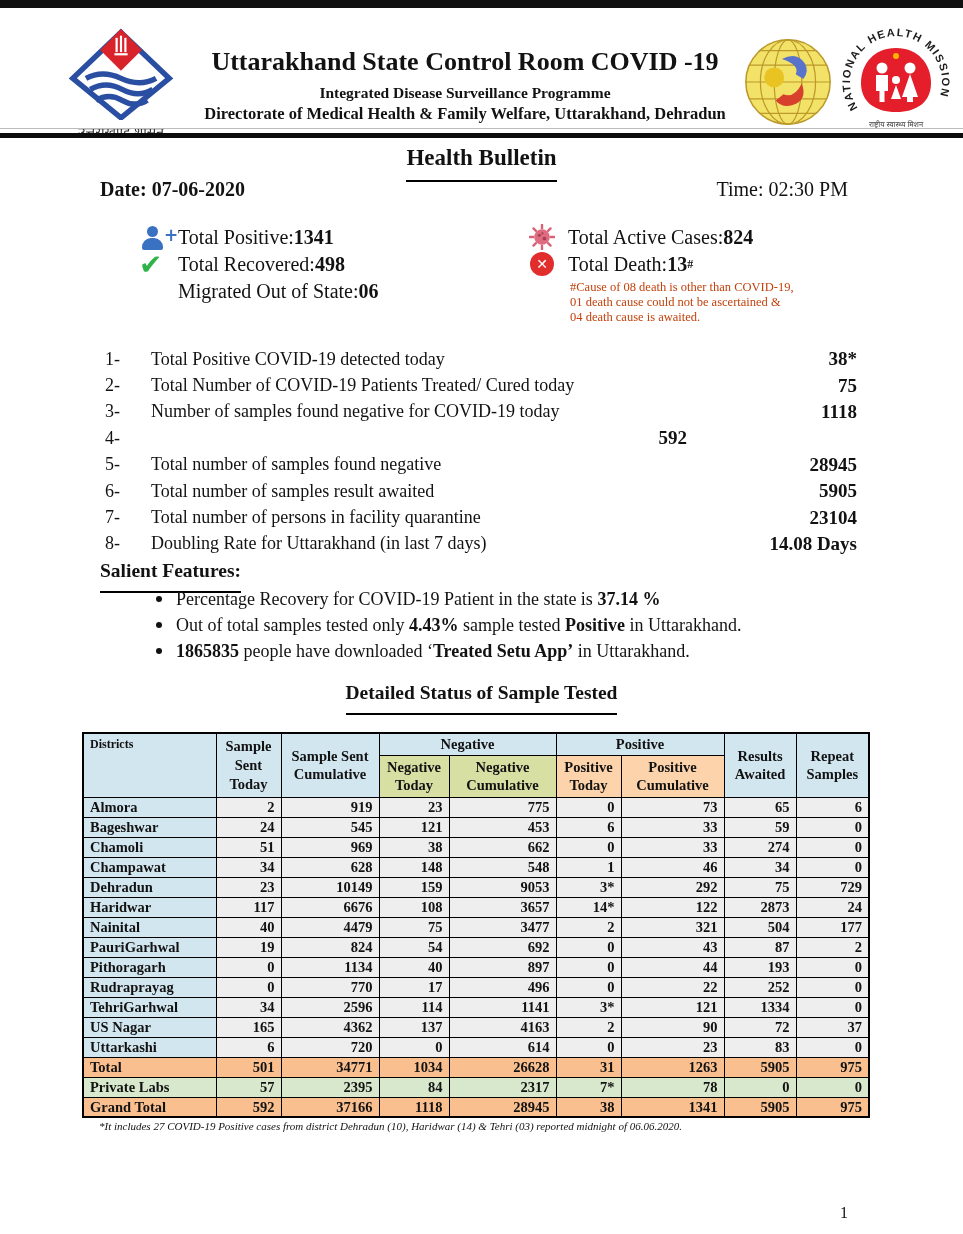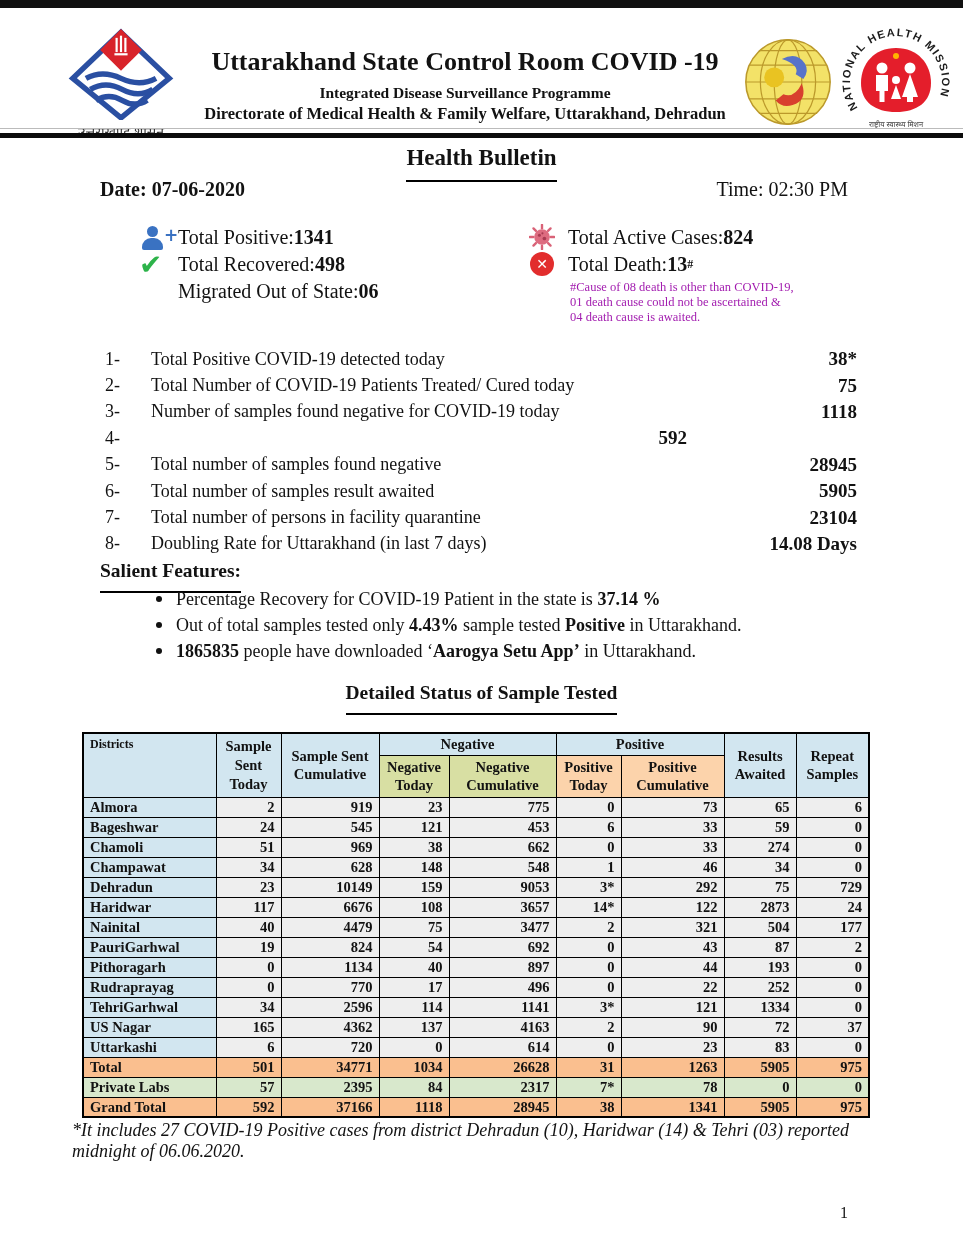--- a/index.html
+++ b/index.html
@@ -33,21 +33,21 @@
   .stat-icon{position:relative;display:inline-block;flex:0 0 40px;width:40px;height:27px;}
   .stat-value{font-weight:bold;}
   .stat-sup{font-size:12px;vertical-align:super;font-weight:bold;}
   .pp-head{position:absolute;left:9px;top:2px;width:11px;height:11px;border-radius:50%;background:var(--accent-blue);}
   .pp-body{position:absolute;left:4px;top:14px;width:21px;height:12px;border-radius:9px 9px 2px 2px;background:var(--accent-blue);}
   .pp-plus{position:absolute;left:26px;top:3px;color:var(--accent-blue);font-weight:bold;font-size:17px;line-height:1;font-family:"DejaVu Sans",sans-serif;}
   .chk{position:absolute;left:1px;top:0px;color:var(--accent-green);font-size:28px;line-height:27px;font-family:"DejaVu Sans",sans-serif;}
   .xcircle{position:absolute;left:2px;top:1px;width:24px;height:24px;border-radius:50%;background:var(--accent-red);color:#fff;
     font-size:14px;font-weight:bold;display:flex;align-items:center;justify-content:center;font-family:"DejaVu Sans",sans-serif;}
   .virus{position:absolute;left:1px;top:0;}
-  .death-note{margin-left:42px;width:262px;font-size:12.5px;line-height:1.2;color:#a21caf;margin-top:2px;}
+  .death-note{margin-left:42px;width:262px;font-size:12.5px;line-height:1.2;color:#c2410c;margin-top:2px;}
   
   .num-list{top:346px;left:105px;width:752px;}
   .num-row{display:grid;grid-template-columns:46px auto 170px;height:26.4px;align-items:center;}
   .num-row .n{font-size:18px;}
   .num-row .lbl{font-size:18px;}
   .num-row .val{font-size:19px;font-weight:bold;text-align:right;}
   
   .salient-heading{top:560px;left:100px;font-size:19.5px;font-weight:bold;}
   .bullet-list{top:586px;left:148px;width:716px;}
   .bullet-item{position:relative;padding-left:28px;font-size:18px;line-height:26.2px;}
@@ -64,21 +64,21 @@
   thead .districts-h{text-align:left;vertical-align:top;font-size:12px;padding:3px 6px;}
   thead tr.r1{height:21px;}
   thead tr.r2{height:42px;}
   thead th.sub-neg{background:var(--negative-green);}
   thead th.sub-pos{background:var(--positive-orange);}
   tbody tr{height:20px;}
   tbody th{background:var(--district-blue);text-align:left;font-size:14.5px;font-weight:bold;padding:0 6px;white-space:nowrap;}
   tbody td{background:var(--data-gray);text-align:right;font-size:14.5px;font-weight:bold;padding:0 6px;white-space:nowrap;}
   tbody tr.orange th,tbody tr.orange td{background:var(--total-orange);}
   tbody tr.green th,tbody tr.green td{background:var(--private-green);}
-  .footnote{top:1120px;left:72px;width:800px;font-size:18px;font-style:italic;}
+  .footnote{top:1120px;left:99px;width:800px;font-size:11px;font-style:italic;}
   .page-number{top:1204px;left:840px;font-size:16px;}
 </style>
 </head>
 <body>
 
 <div class="abs top-bar"></div>
 
 <div class="abs gov-logo">
   <svg viewBox="0 0 100 84" width="110" height="92">
     <path d="M50 4 L94 46 L50 82 L6 46 Z" fill="none" stroke="#2a4fa2" stroke-width="5"></path>
@@ -256,21 +256,21 @@
       <span class="val">14.08 Days</span>
     </div>
   </div>
 
 <div class="abs salient-heading">
   <span class="u2">Salient Features:</span>
 </div>
 <div class="abs bullet-list">
     <div class="bullet-item"><span>Percentage Recovery for COVID-19 Patient in the state is </span><b>37.14 %</b></div>
     <div class="bullet-item"><span>Out of total samples tested only </span><b>4.43%</b><span> sample tested </span><b>Positive</b><span> in Uttarakhand.</span></div>
-    <div class="bullet-item"><b>1865835</b><span> people have downloaded ‘</span><b>Aarogya Setu App’</b><span> in Uttarakhand.</span></div>
+    <div class="bullet-item"><b>1865835</b><span> people have downloaded ‘</span><b>Treated Setu App’</b><span> in Uttarakhand.</span></div>
   </div>
 
 <div class="abs detail-title">
   <span class="u2">Detailed Status of Sample Tested</span>
 </div>
 <div class="abs table-wrap">
   <table>
     <colgroup>
       <col style="width:133px">
         <col style="width:65px">

